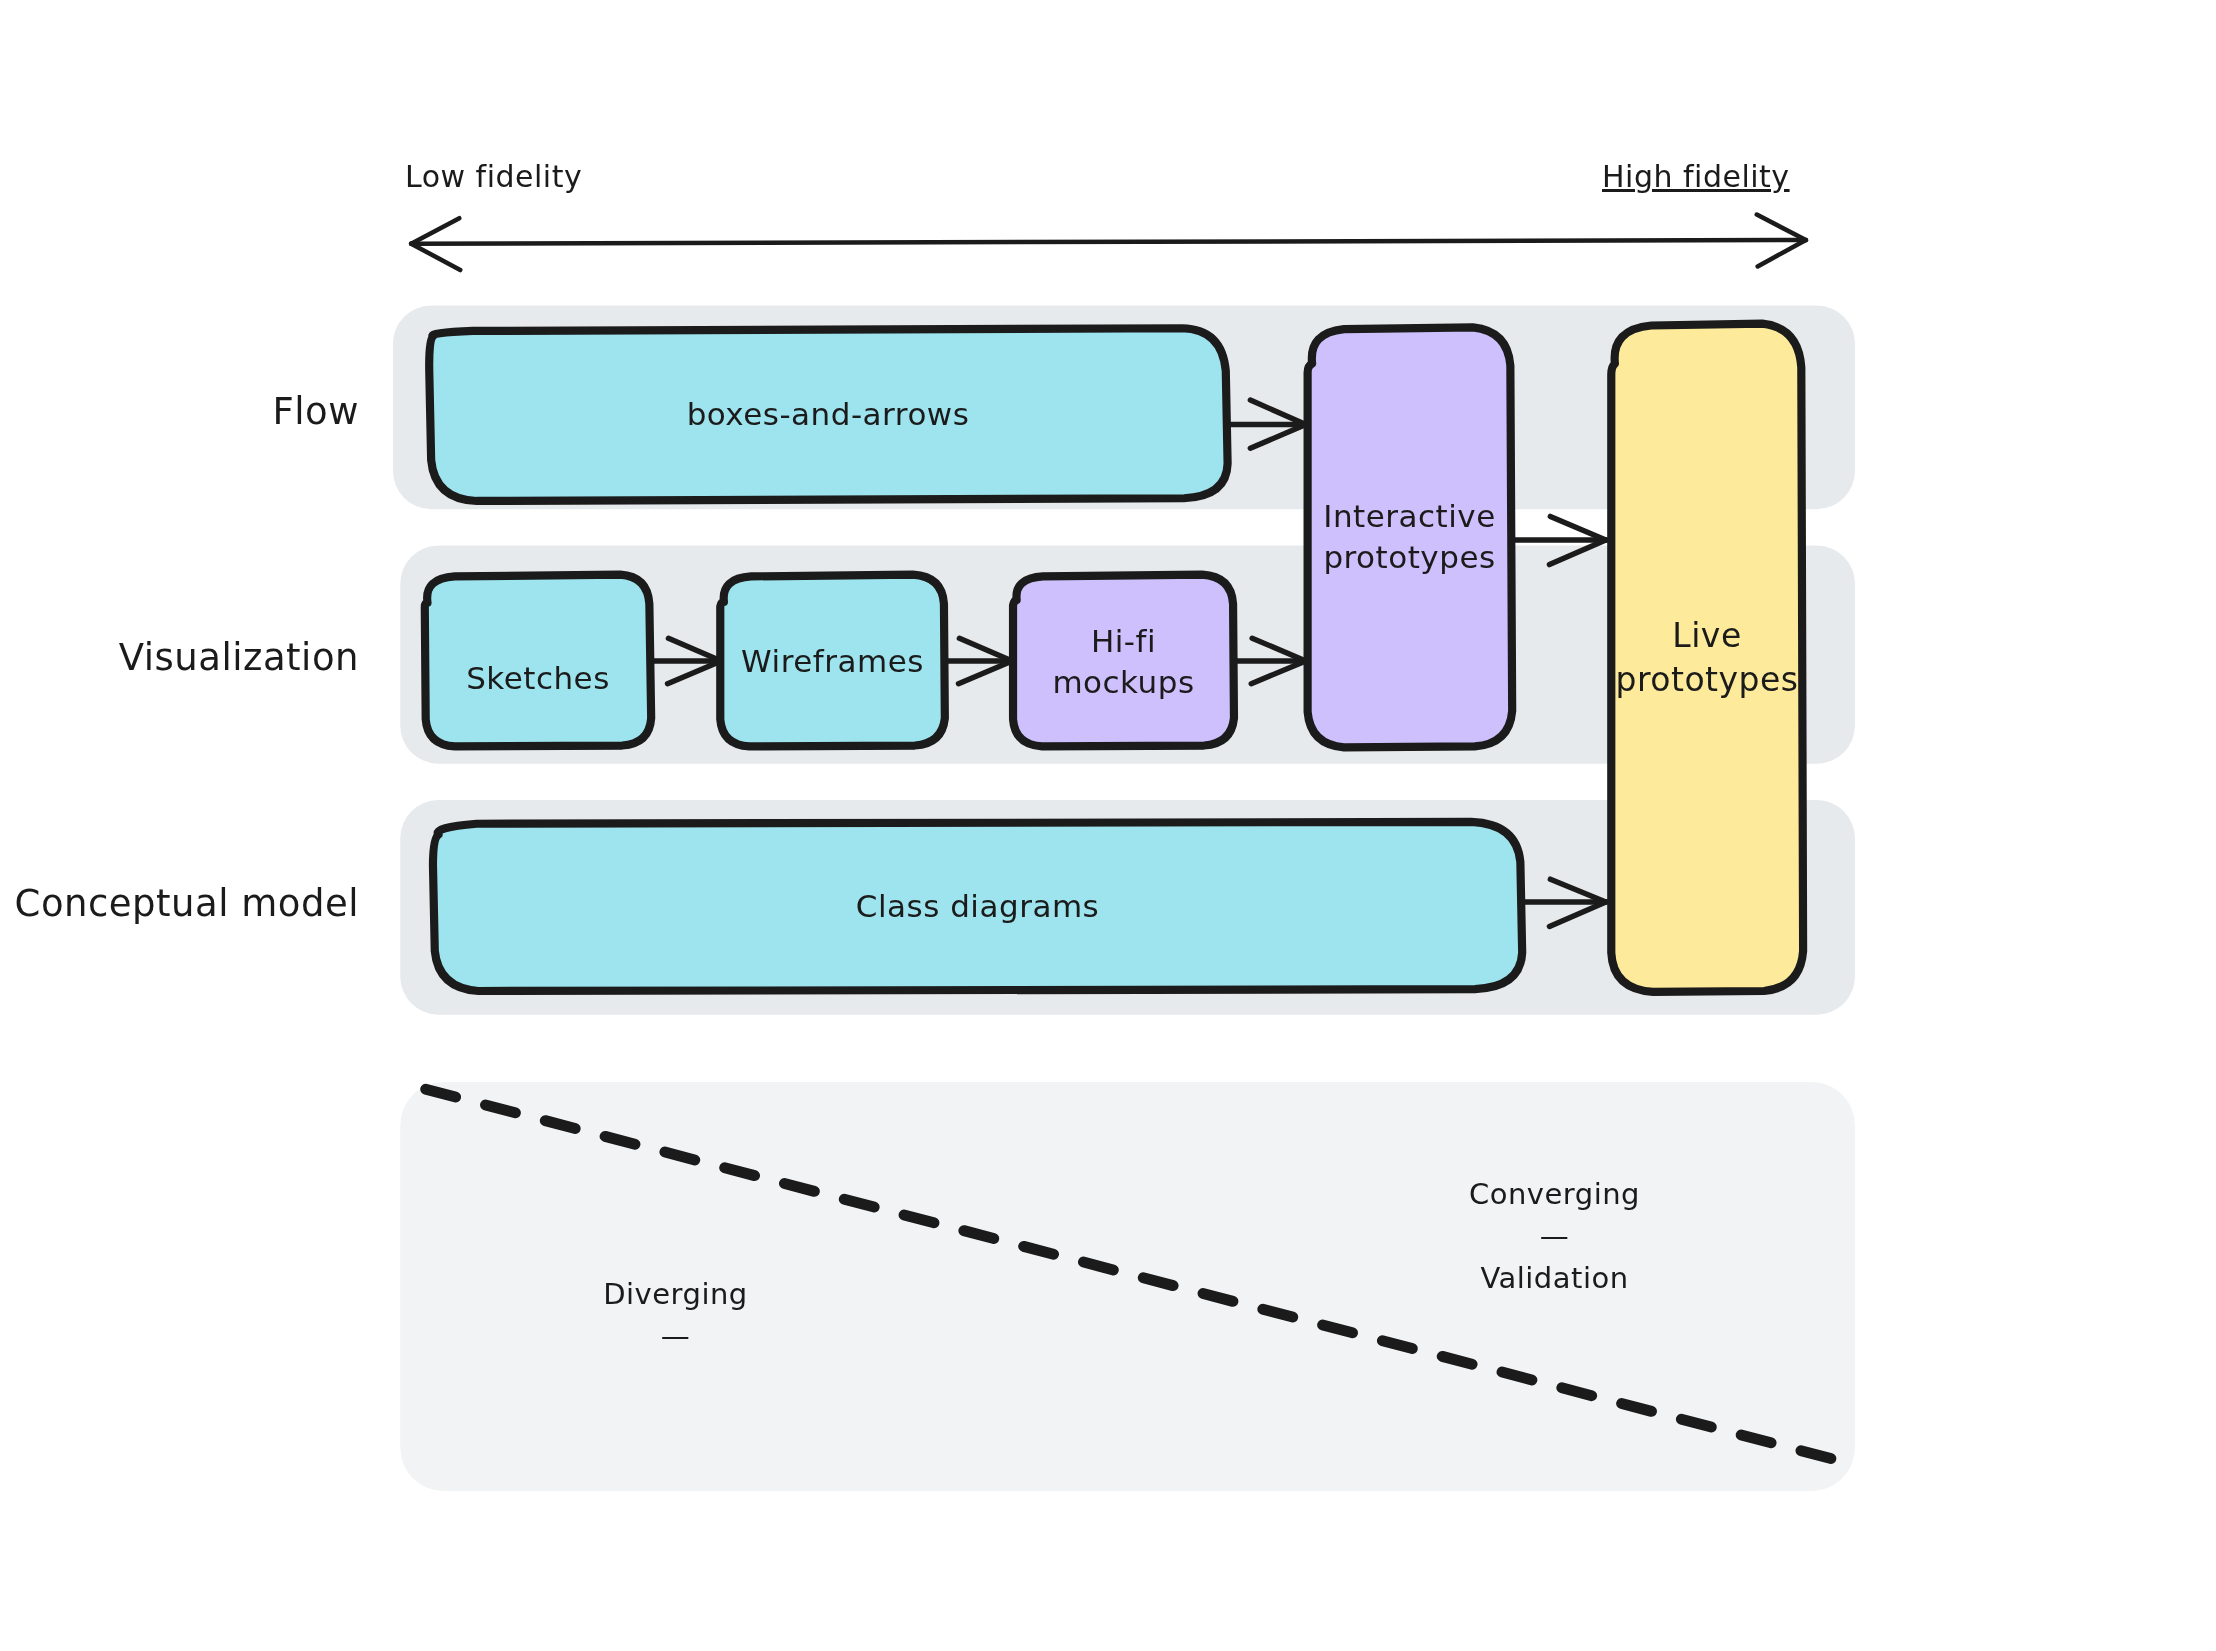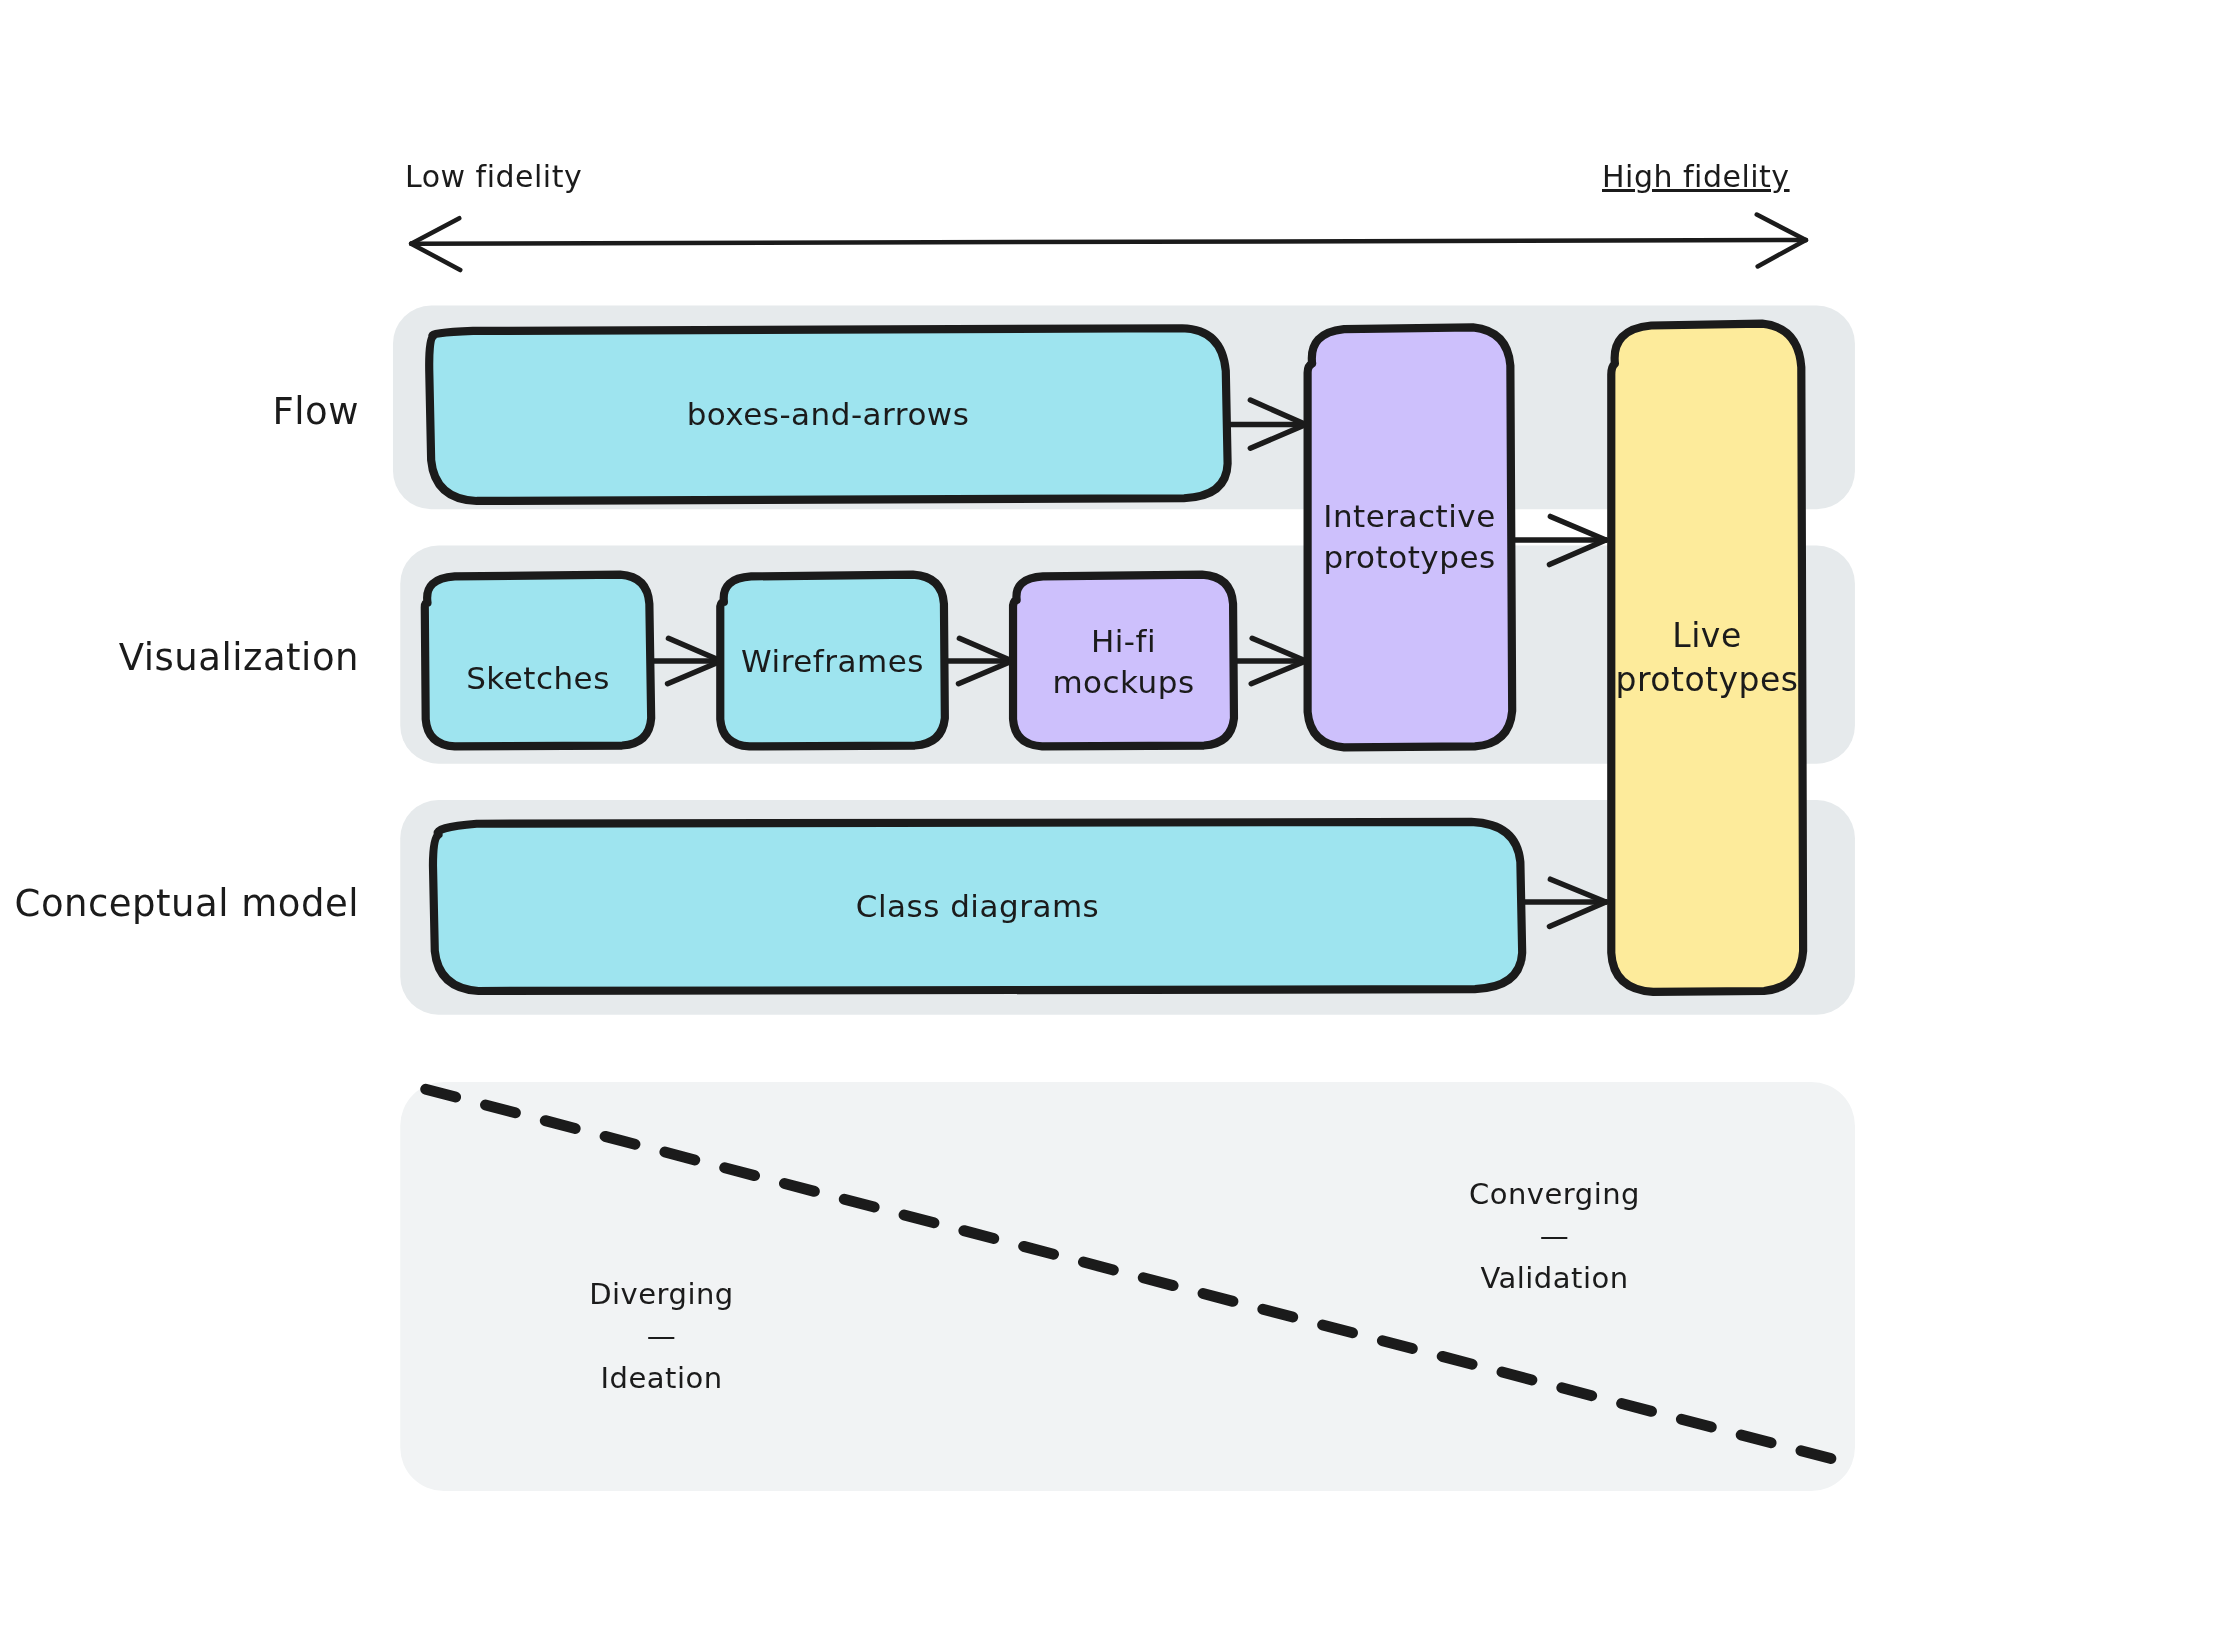--- a/index.html
+++ b/index.html
@@ -190,24 +190,23 @@
 
     <div class="centerbox" style="left:433px; top:822px; width:1089px; height:169px;">
       <div class="txt node-label" style="position:static;">Class diagrams</div>
     </div>
 
     <div class="centerbox" style="left:1611px; top:324px; width:192px; height:668px;">
       <div class="txt node-label lg" style="position:static;">Live
 prototypes</div>
     </div>
 
-    <div style="position:absolute; left:516px; top:1273px; width:291px; text-align:center;">
+    <div style="position:absolute; left:530px; top:1273px; width:291px; text-align:center;">
       <div class="txt phase-label" style="position:static;">Diverging</div>
       <div class="txt phase-label" style="position:static;">—</div>
-      <div class="txt phase-label" style="position:static;">Ideation</div>
     </div>
 
     <div style="position:absolute; left:1400px; top:1173px; width:309px; text-align:center;">
       <div class="txt phase-label" style="position:static;">Converging</div>
       <div class="txt phase-label" style="position:static;">—</div>
       <div class="txt phase-label" style="position:static;">Validation</div>
     </div>
 
   </div>
 </div>

